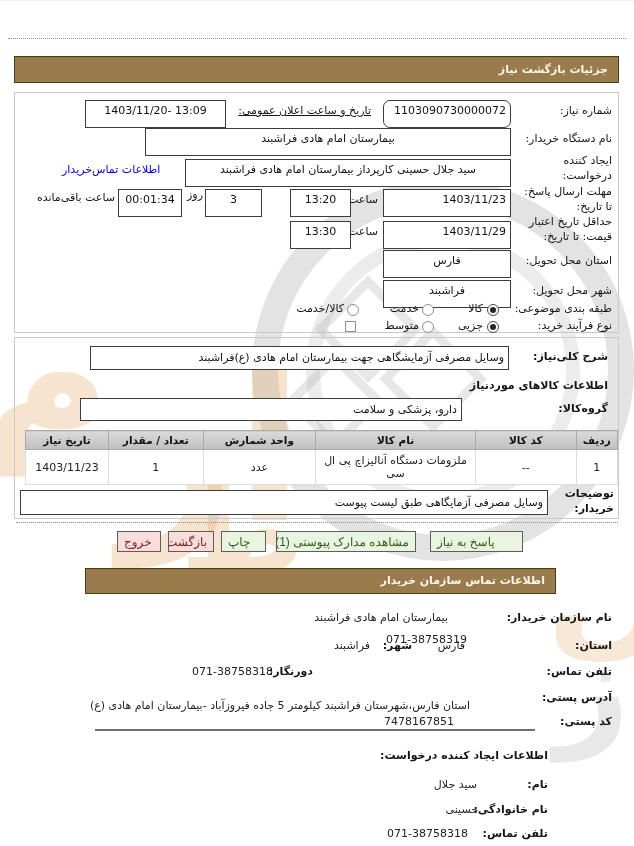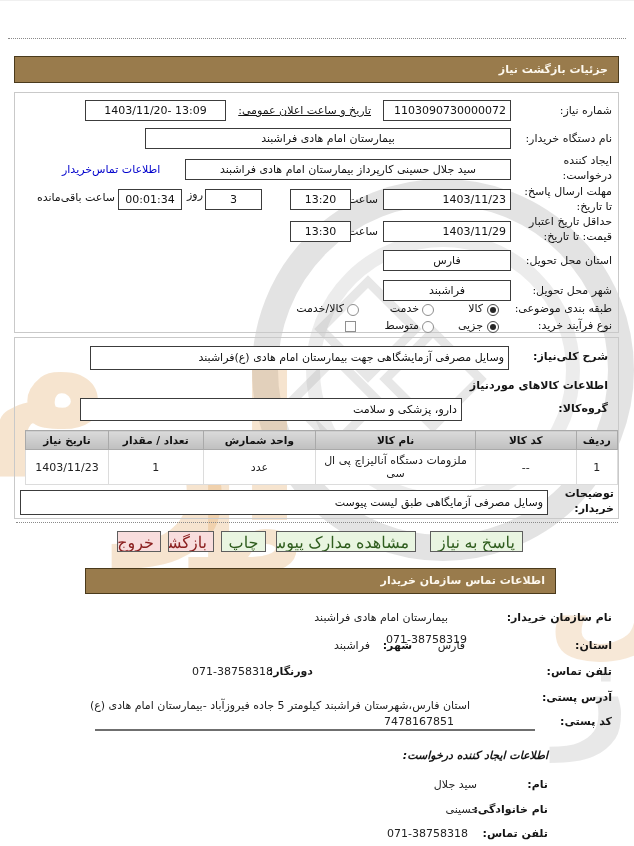--- a/index.html
+++ b/index.html
@@ -10,31 +10,31 @@
   }
   .dotline{position:absolute;border-top:1px dotted #8a8a8a;height:0;z-index:2;}
   .bar{position:absolute;background:#997b4c;border:1px solid #4a3a1c;color:#fdf8ee;
        font-size:11px;font-weight:bold;box-sizing:border-box;padding:0 10px;z-index:2;}
   .panel{position:absolute;border:1px solid #c9c9c9;background:transparent;z-index:1;box-sizing:border-box;}
   .lbl{position:absolute;font-size:11px;color:#151515;white-space:nowrap;z-index:2;text-align:right;}
   .lbl.wrap{white-space:normal;line-height:1.35;}
   .lbl.b{font-weight:bold;}
   .val{position:absolute;font-size:11px;color:#222;white-space:nowrap;z-index:2;}
   .ibox{position:absolute;background:#fff;border:1px solid #3c3c3c;box-sizing:border-box;
-        font-size:11px;color:#111;height:21px;line-height:19px;padding:0 4px;z-index:2;overflow:hidden;}
+        font-size:11px;color:#111;height:28px;line-height:19px;padding:0 4px;z-index:2;overflow:hidden;}
   .ibox.center{text-align:center;}
   .ibox.rt{text-align:right;}
   .ltr{direction:ltr;unicode-bidi:embed;}
   .link{position:absolute;font-size:11px;color:#0000cc;z-index:2;text-decoration:none;cursor:pointer;white-space:nowrap;}
   .radio{position:absolute;width:12px;height:12px;border-radius:50%;border:1px solid #8f8f8f;
          background:#fefefe;box-sizing:border-box;z-index:2;}
   .radio.sel{border-color:#4a4a4a;}
   .radio.sel::after{content:'';position:absolute;left:2px;top:2px;right:2px;bottom:2px;border-radius:50%;background:#262626;}
   .chk{position:absolute;width:11px;height:11px;border:1px solid #8f8f8f;background:#fdfdfd;box-sizing:border-box;z-index:2;}
-  .btn{position:absolute;height:21px;line-height:19px;font-size:16px;text-align:center;
+  .btn{position:absolute;height:21px;line-height:19px;font-size:12px;text-align:left;
        border:1px solid #5e5e5e;box-sizing:border-box;z-index:2;cursor:pointer;white-space:nowrap;overflow:hidden;}
   .btn.green{background:#e9f5e1;color:#2f5d1e;}
   .btn.pink{background:#f8dddd;color:#8b2020;}
   .quote{color:#a0522d;}
   table.goods{position:absolute;left:25px;top:429px;width:593px;border-collapse:collapse;z-index:2;
               font-size:10.5px;background:#fff;border:1px solid #b0b0b0;}
   table.goods th{background:linear-gradient(#dadada,#bfbfbf);border:1px solid #a9a9a9;
                  font-weight:bold;color:#111;padding:3px 2px;font-size:10.5px;}
   table.goods td{background:#fff;border:1px solid #dcdcdc;text-align:center;color:#222;padding:4px 3px;font-size:11px;}
   .divider{position:absolute;height:2px;background:#6f6f6f;z-index:2;}
@@ -60,21 +60,21 @@
   <div class="wm wm-glyph" style="left:545px;top:510px;font-size:150px;color:rgba(224,165,95,0.25);">ل</div>
   <div class="wm wm-glyph" style="left:555px;top:620px;font-size:130px;color:rgba(150,150,150,0.22);">ز</div>
 
   <div class="dotline" style="left:8px;top:37px;width:618px;"></div>
 
   <div class="bar" style="left:14px;top:55px;width:605px;height:27px;line-height:25px;">جزئیات بازگشت نیاز</div>
 
   <div class="panel" style="left:14px;top:91px;width:605px;height:241px;"></div>
 
   <div class="lbl" style="right:22px;top:103px;">شماره نیاز:</div>
-  <div class="ibox rt ltr" style="left:383px;top:99px;width:128px;">1103090730000072</div>
+  <div class="ibox rt ltr" style="left:383px;top:99px;width:128px;border-radius:7px;">1103090730000072</div>
   <div class="lbl" style="right:263px;top:103px;text-decoration:underline;">تاریخ و ساعت اعلان عمومی:</div>
   <div class="ibox center" style="left:85px;top:99px;width:141px;">13:09 -1403/11/20</div>
 
   <div class="lbl" style="right:22px;top:131px;">نام دستگاه خریدار:</div>
   <div class="ibox center" style="left:145px;top:127px;width:366px;">بیمارستان امام هادی فراشبند</div>
 
   <div class="lbl wrap" style="right:22px;top:153px;width:78px;">ایجاد کننده درخواست:</div>
   <div class="ibox center" style="left:185px;top:158px;width:326px;">سید جلال  حسینی  کارپرداز  بیمارستان امام هادی فراشبند</div>
   <a class="link" style="left:62px;top:162px;">اطلاعات تماس‌خریدار</a>
 
@@ -181,21 +181,21 @@
   <div class="val ltr" style="right:361px;top:664px;">071-38758318</div>
 
   <div class="lbl b" style="right:22px;top:690px;">آدرس پستی:</div>
   <div class="val" style="right:164px;top:690px;margin-top:8px;">استان فارس،شهرستان فراشبند کیلومتر 5 جاده فیروزآباد -بیمارستان امام هادی (ع)</div>
 
   <div class="lbl b" style="right:22px;top:714px;">کد پستی:</div>
   <div class="val ltr" style="right:180px;top:714px;">7478167851</div>
 
   <div class="divider" style="right:99px;top:728px;width:440px;"></div>
 
-  <div class="lbl b" style="right:86px;top:748px;font-style:italic;">اطلاعات ایجاد کننده درخواست:</div>
+  <div class="lbl b" style="right:86px;top:748px;">اطلاعات ایجاد کننده درخواست:</div>
 
   <div class="lbl b" style="right:86px;top:777px;">نام:</div>
   <div class="val" style="right:157px;top:777px;">سید جلال</div>
 
   <div class="lbl b" style="right:86px;top:802px;">نام خانوادگی:</div>
   <div class="val" style="right:156px;top:802px;">حسینی</div>
 
   <div class="lbl b" style="right:86px;top:826px;">تلفن تماس:</div>
   <div class="val ltr" style="right:166px;top:826px;">071-38758318</div>
 

